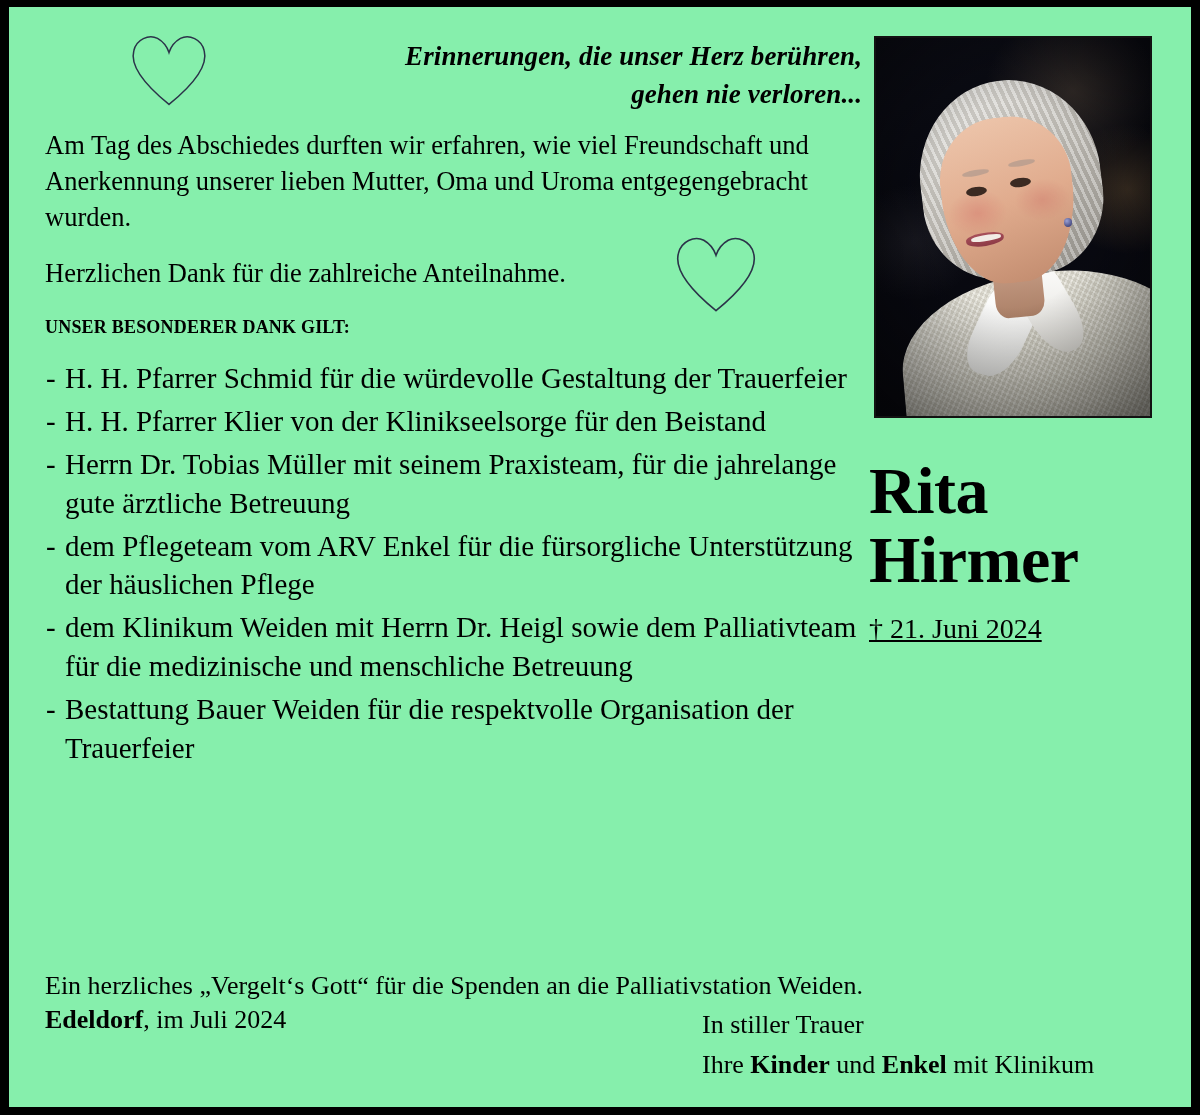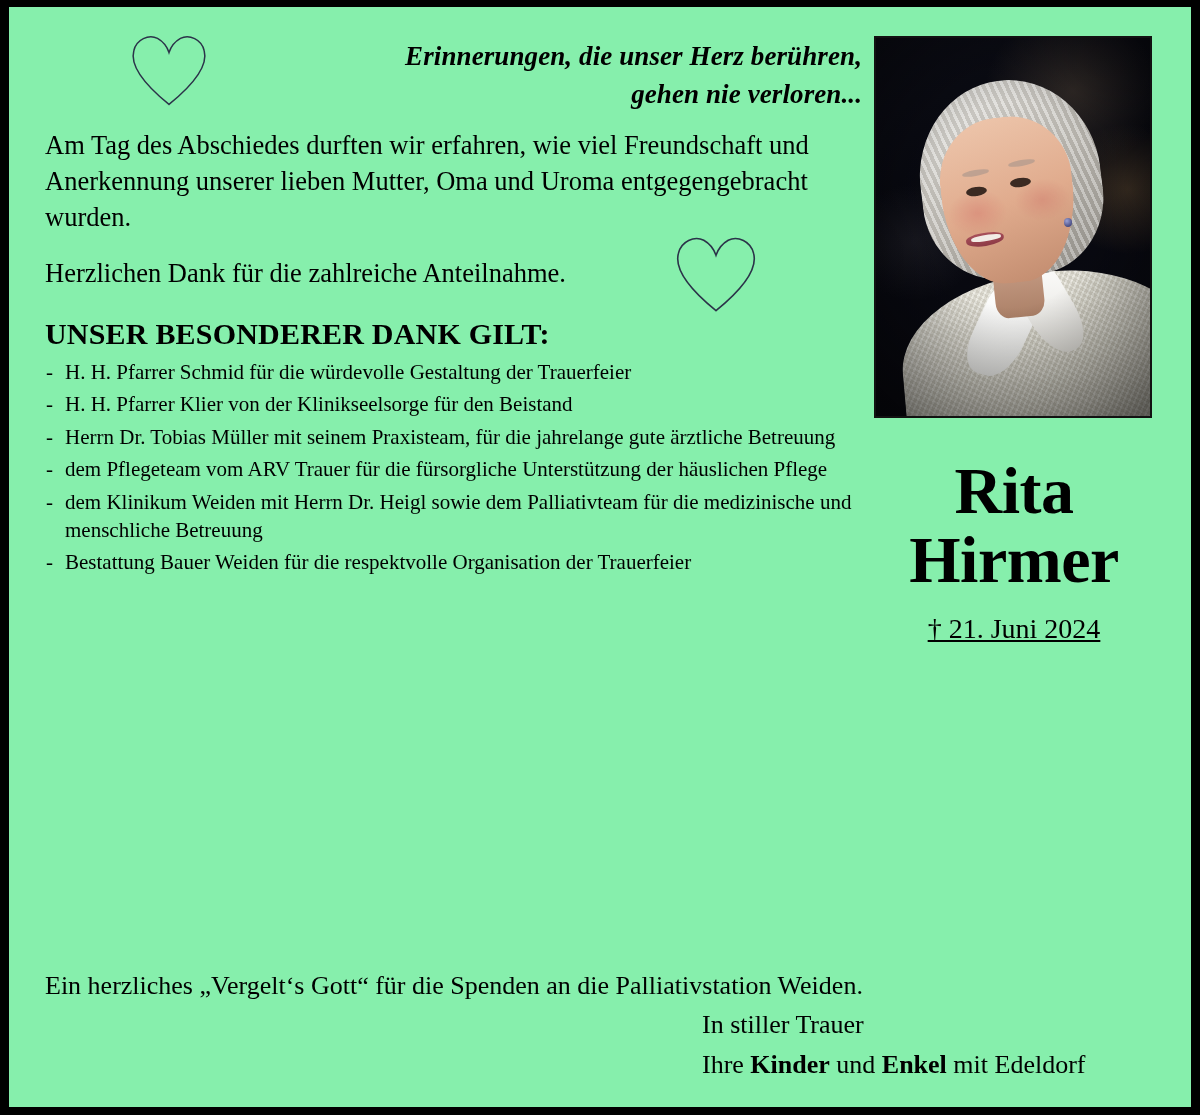--- a/index.html
+++ b/index.html
@@ -213,31 +213,31 @@
     font-size: 26.5px;
     line-height: 1.36;
   }
   .intro p { margin: 0; }
   .intro p + p { margin-top: 20px; }
 
   .thanks-heading {
     position: absolute;
     left: 36px;
     top: 310px;
-    font-size: 30px;
+    font-size: 18px;
     font-weight: bold;
     letter-spacing: 0.2px;
   }
 
   .thanks-list {
     position: absolute;
     left: 36px;
     top: 352px;
     width: 840px;
-    font-size: 21px;
+    font-size: 29px;
     line-height: 1.33;
     list-style: none;
     margin: 0;
     padding: 0;
   }
   .thanks-list li {
     position: relative;
     padding-left: 20px;
     margin: 0 0 4.5px 0;
   }
@@ -273,21 +273,21 @@
     line-height: 1.52;
   }
   .mourning div { white-space: nowrap; }
 
   
   .name-block {
     position: absolute;
     left: 860px;
     top: 450px;
     width: 290px;
-    text-align: center;
+    text-align: left;
   }
   .name-line {
     font-weight: bold;
     font-size: 66px;
     line-height: 1.04;
     letter-spacing: -0.5px;
   }
   .name-born {
     margin-top: 14px;
     font-size: 28px;
@@ -348,31 +348,32 @@
       <p>Am Tag des Abschiedes durften wir erfahren, wie viel Freundschaft und Anerkennung unserer lieben Mutter, Oma und Uroma entgegengebracht wurden.</p>
       <p>Herzlichen Dank für die zahlreiche Anteilnahme.</p>
     </div>
 
     <div class="thanks-heading">UNSER BESONDERER DANK GILT:</div>
 
     <ul class="thanks-list">
       <li>H. H. Pfarrer Schmid für die würdevolle Gestaltung der Trauerfeier</li>
       <li>H. H. Pfarrer Klier von der Klinikseelsorge für den Beistand</li>
       <li>Herrn Dr. Tobias Müller mit seinem Praxisteam, für die jahrelange gute ärztliche Betreuung</li>
-      <li>dem Pflegeteam vom ARV Trauer für die fürsorgliche Unterstützung der häuslichen Pflege</li>
+      <li>dem Pflegeteam vom ARV Enkel für die fürsorgliche Unterstützung der häuslichen Pflege</li>
       <li>dem Klinikum Weiden mit Herrn Dr. Heigl sowie dem Palliativteam für die medizinische und menschliche Betreuung</li>
       <li>Bestattung Bauer Weiden für die respektvolle Organisation der Trauerfeier</li>
     </ul>
 
     <div class="donation">Ein herzliches „Vergelt‘s Gott“ für die Spenden an die Palliativstation Weiden.</div>
 
+    <div class="place-line"><b>Edeldorf</b><span>, im Juli 2024</span></div>
 
     <div class="mourning">
       <div>In stiller Trauer</div>
-      <div><span>Ihre </span><b>Kinder</b><span> und </span><b>Enkel</b><span> mit Edeldorf</span></div>
+      <div><span>Ihre </span><b>Kinder</b><span> und </span><b>Enkel</b><span> mit Klinikum</span></div>
     </div>
 
     <div class="name-block">
       <div class="name-line">Rita</div>
       <div class="name-line">Hirmer</div>
       <div class="name-death">† 21. Juni 2024</div>
     </div>
 
   </div>
 </div>

